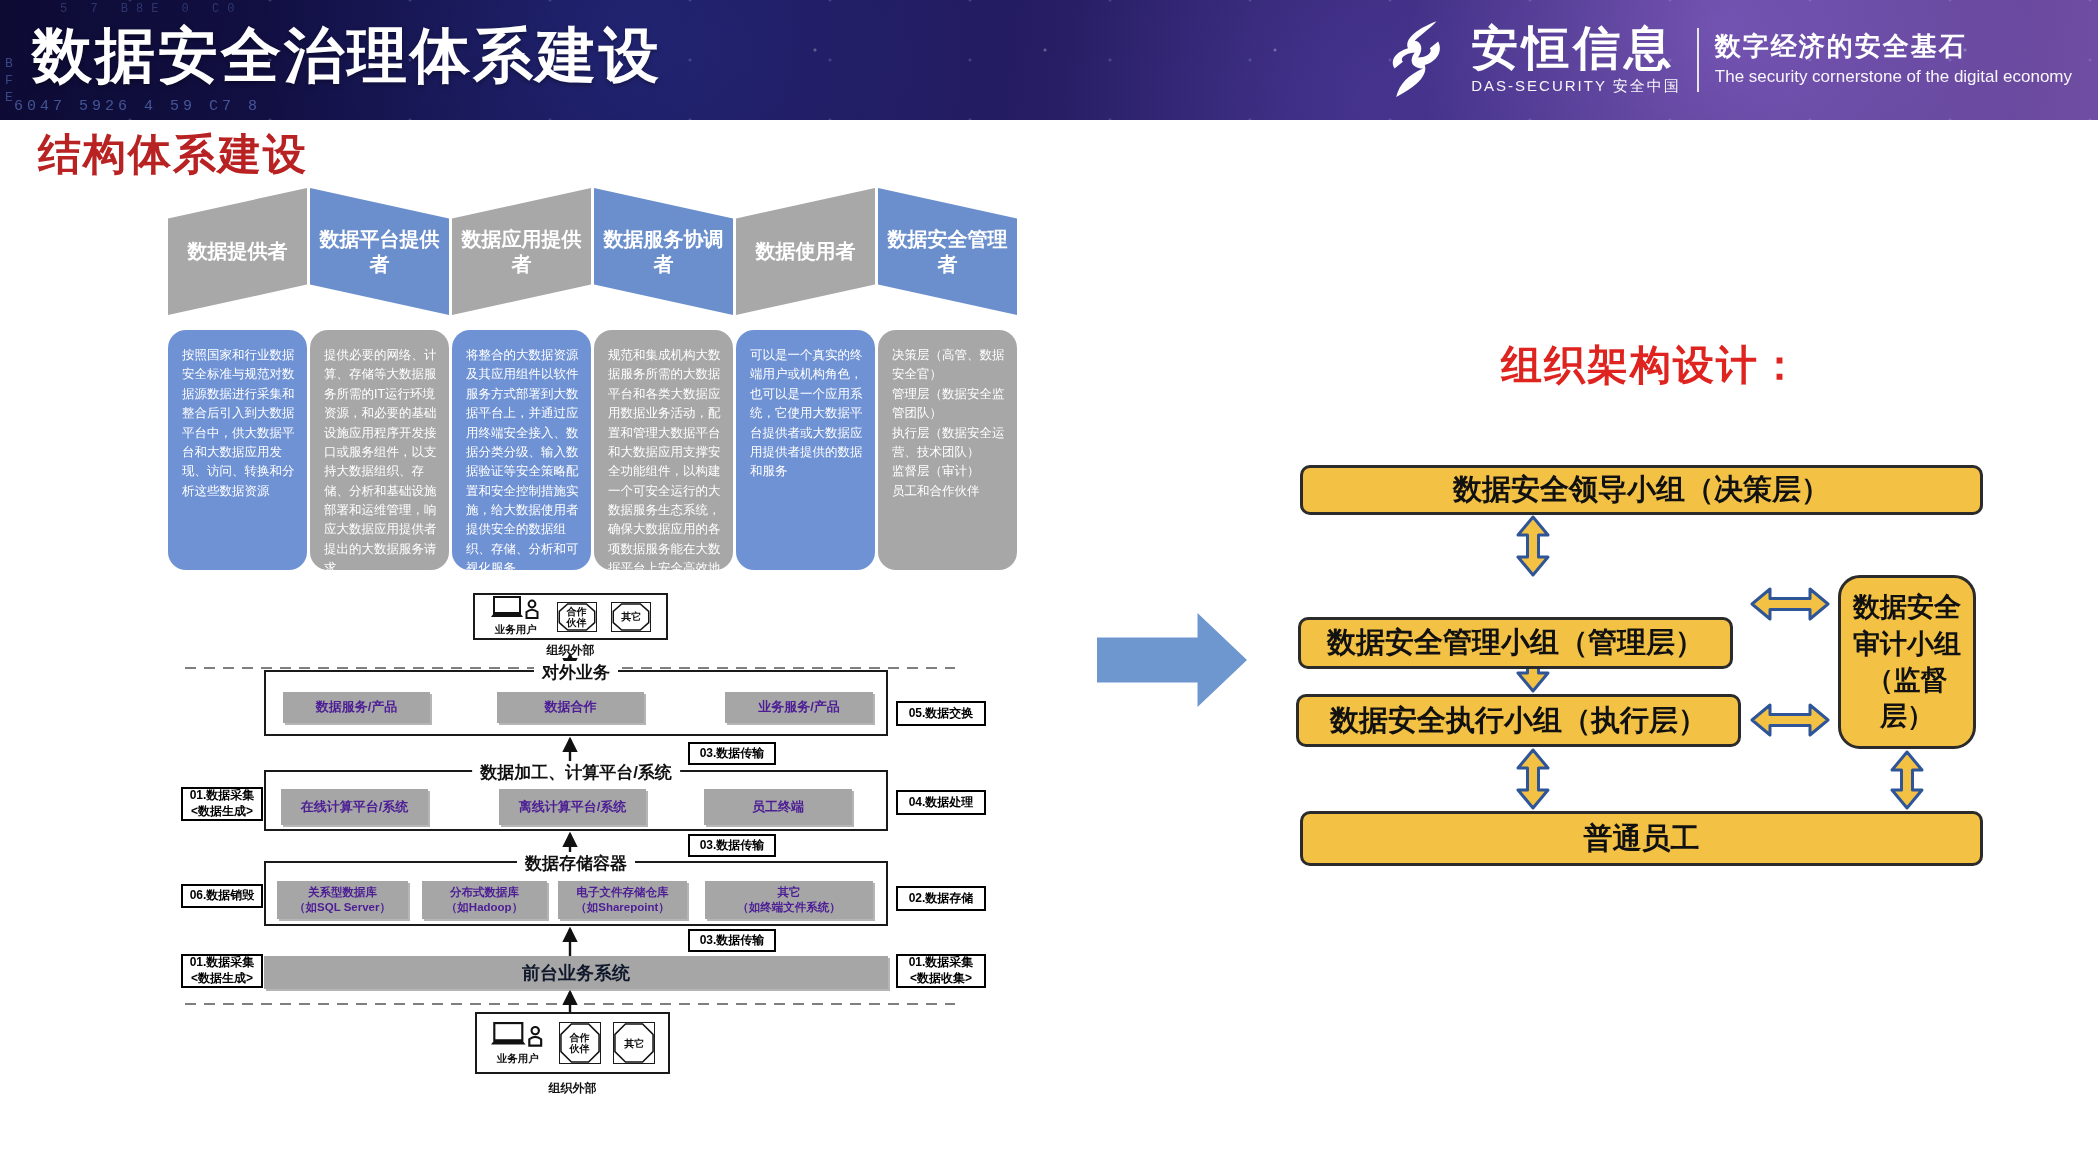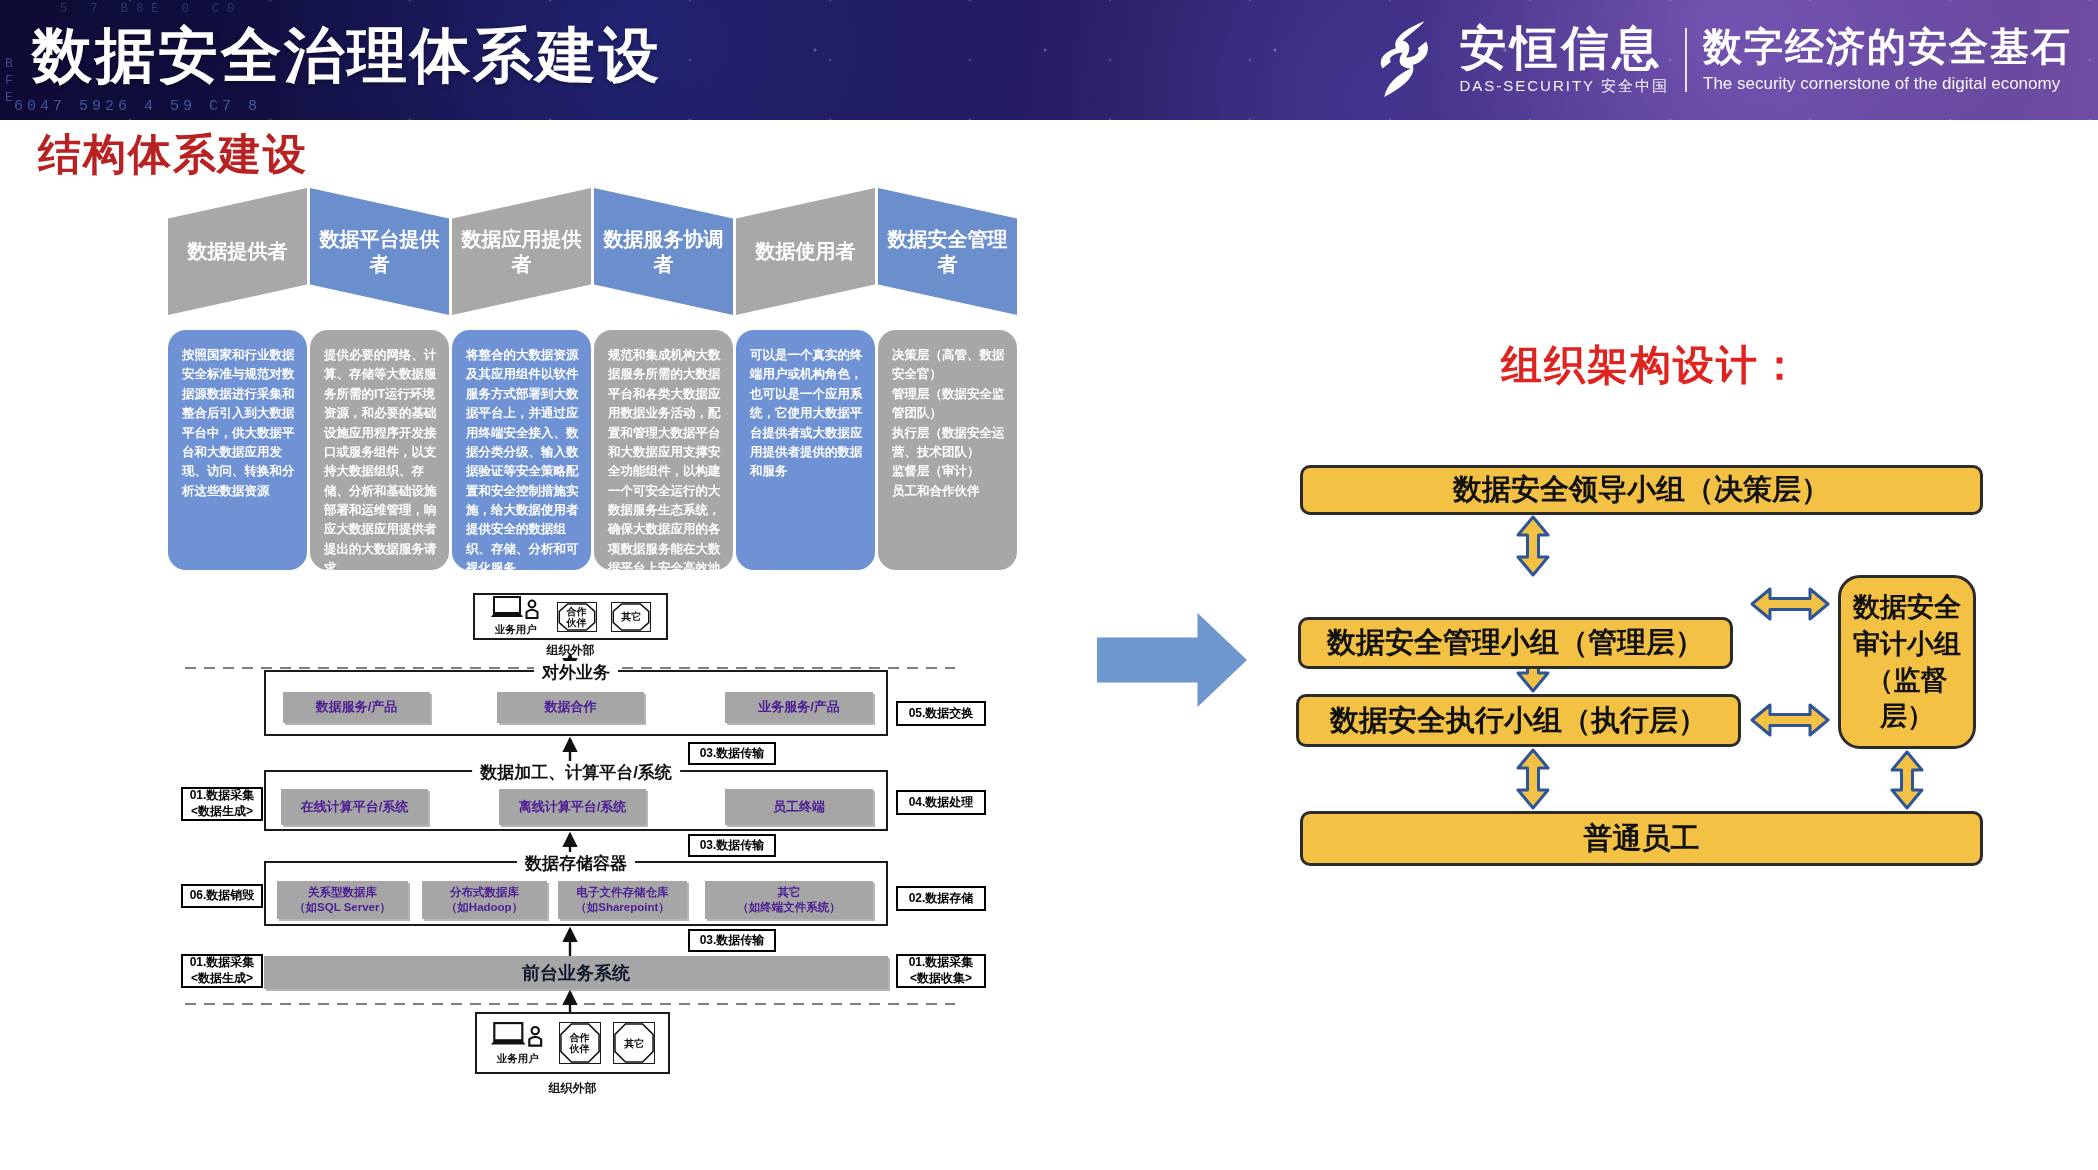--- a/index.html
+++ b/index.html
@@ -30,31 +30,31 @@
   .hdr-deco { position:absolute; color:#6f8fe0; font-family:"Liberation Mono", monospace; opacity:.55; }
   .deco-digits { left:14px; top:98px; font-size:15px; letter-spacing:4px; }
   .deco-letters { left:5px; top:55px; font-size:13px; line-height:17px; opacity:.45; }
   .deco-top { left:60px; top:2px; font-size:12px; letter-spacing:8px; opacity:.3; }
 
   .logo-wrap { position:absolute; right:26px; top:12px; height:96px; display:flex; align-items:center; gap:16px; color:#fff; }
   .logo-swoosh { width:84px; height:86px; }
   .logo-name { font-size:47px; font-weight:900; letter-spacing:4px; line-height:1.0; }
   .logo-sub { font-size:15px; letter-spacing:2px; margin-top:6px; opacity:.95; }
   .logo-div { width:2px; height:64px; background:rgba(255,255,255,.85); }
-  .logo-slogan { font-size:39px; font-weight:900; letter-spacing:2px; line-height:1.0; }
+  .logo-slogan { font-size:26px; font-weight:900; letter-spacing:2px; line-height:1.0; }
   .logo-slogan-en { font-size:17px; margin-top:8px; opacity:.95; }
 
   
   .sec-title { position:absolute; left:38px; top:126px; font-size:43px; font-weight:900; color:#b92222; letter-spacing:2px; }
   .chev { position:absolute; top:188px; width:139px; height:127px; display:flex; align-items:center; justify-content:center;
           color:#fff; font-size:20px; font-weight:bold; text-align:center; line-height:1.25; padding:0 6px; }
   .chev.gray { background:#a8a8a8; clip-path:polygon(0 24%, 100% 0, 100% 76%, 0 100%); }
   .chev.blue { background:#6b8fcd; clip-path:polygon(0 0, 100% 24%, 100% 100%, 0 76%); }
   .role-body { position:absolute; top:330px; width:139px; height:240px; border-radius:18px;
-               color:#fff; font-size:12.5px; line-height:1.55; padding:16px 12px 10px 14px;font-weight:bold; }
+               color:#fff; font-size:12.5px; line-height:1.55; padding:16px 12px 10px 14px; }
   .role-body.blue { background:#6f92d5; }
   .role-body.gray { background:#a7a7a7; }
   .prel { white-space:pre-line; }
 
   
   .flow { position:absolute; left:170px; top:585px; width:840px; height:515px; font-family:"Liberation Sans", sans-serif; }
   .flow svg.conn { position:absolute; left:0; top:0; width:840px; height:515px; }
   .extbox { position:absolute; border:2px solid #1a1a1a; background:#fff; display:flex; align-items:center; justify-content:space-evenly; }
   .ext-cap { position:absolute; font-size:12px; font-weight:bold; color:#111; width:195px; text-align:center; }
   .usr { display:flex; flex-direction:column; align-items:center;text-align:center; }
@@ -195,21 +195,21 @@
       <div class="gitem" style="left:231px; top:20px; width:147px; height:31px;">数据合作</div>
       <div class="gitem" style="left:459px; top:20px; width:148px; height:31px;">业务服务/产品</div>
     </div>
     <div class="flabel" style="left:726px; top:116px; width:90px; height:25px;">05.数据交换</div>
     <div class="flabel" style="left:518px; top:157px; width:88px; height:23px;">03.数据传输</div>
 
     <div class="fsec" style="left:94px; top:185px; width:624px; height:61px;">
       <div class="fsec-title">数据加工、计算平台/系统</div>
       <div class="gitem" style="left:15px; top:17px; width:147px; height:36px;">在线计算平台/系统</div>
       <div class="gitem" style="left:233px; top:17px; width:147px; height:36px;">离线计算平台/系统</div>
-      <div class="gitem" style="left:459px; top:17px; width:148px; height:36px;">员工终端</div>
+      <div class="gitem" style="left:438px; top:17px; width:148px; height:36px;">员工终端</div>
     </div>
     <div class="flabel prel" style="left:11px; top:202px; width:82px; height:34px;">01.数据采集
 &lt;数据生成&gt;</div>
     <div class="flabel" style="left:726px; top:205px; width:90px; height:25px;">04.数据处理</div>
     <div class="flabel" style="left:518px; top:249px; width:88px; height:23px;">03.数据传输</div>
 
     <div class="fsec" style="left:94px; top:276px; width:624px; height:65px;">
       <div class="fsec-title">数据存储容器</div>
       <div class="gitem small prel" style="left:11px; top:18px; width:131px; height:38px;">关系型数据库
 （如SQL Server）</div>

